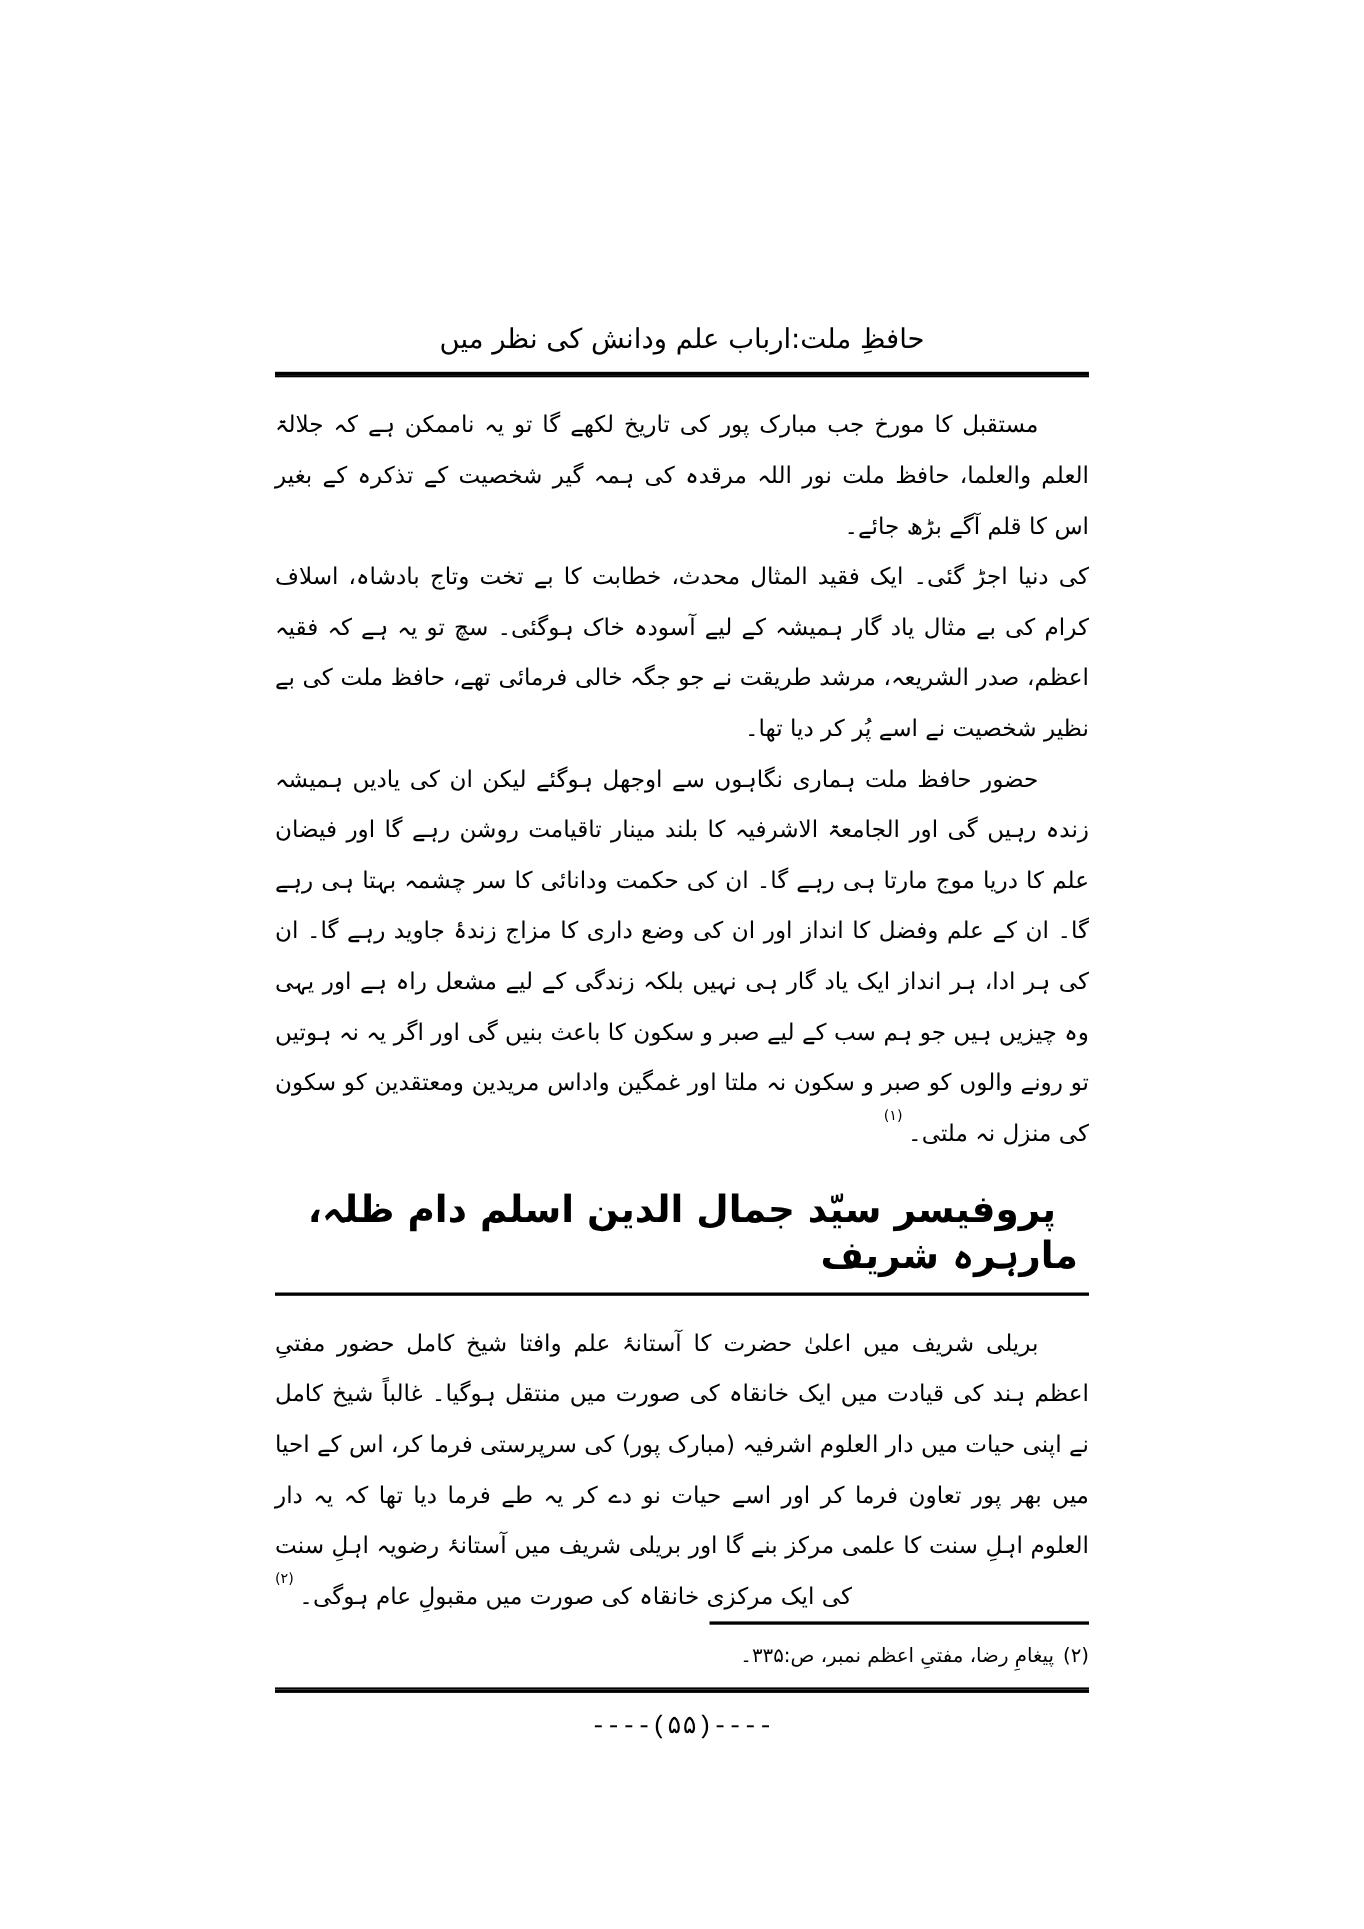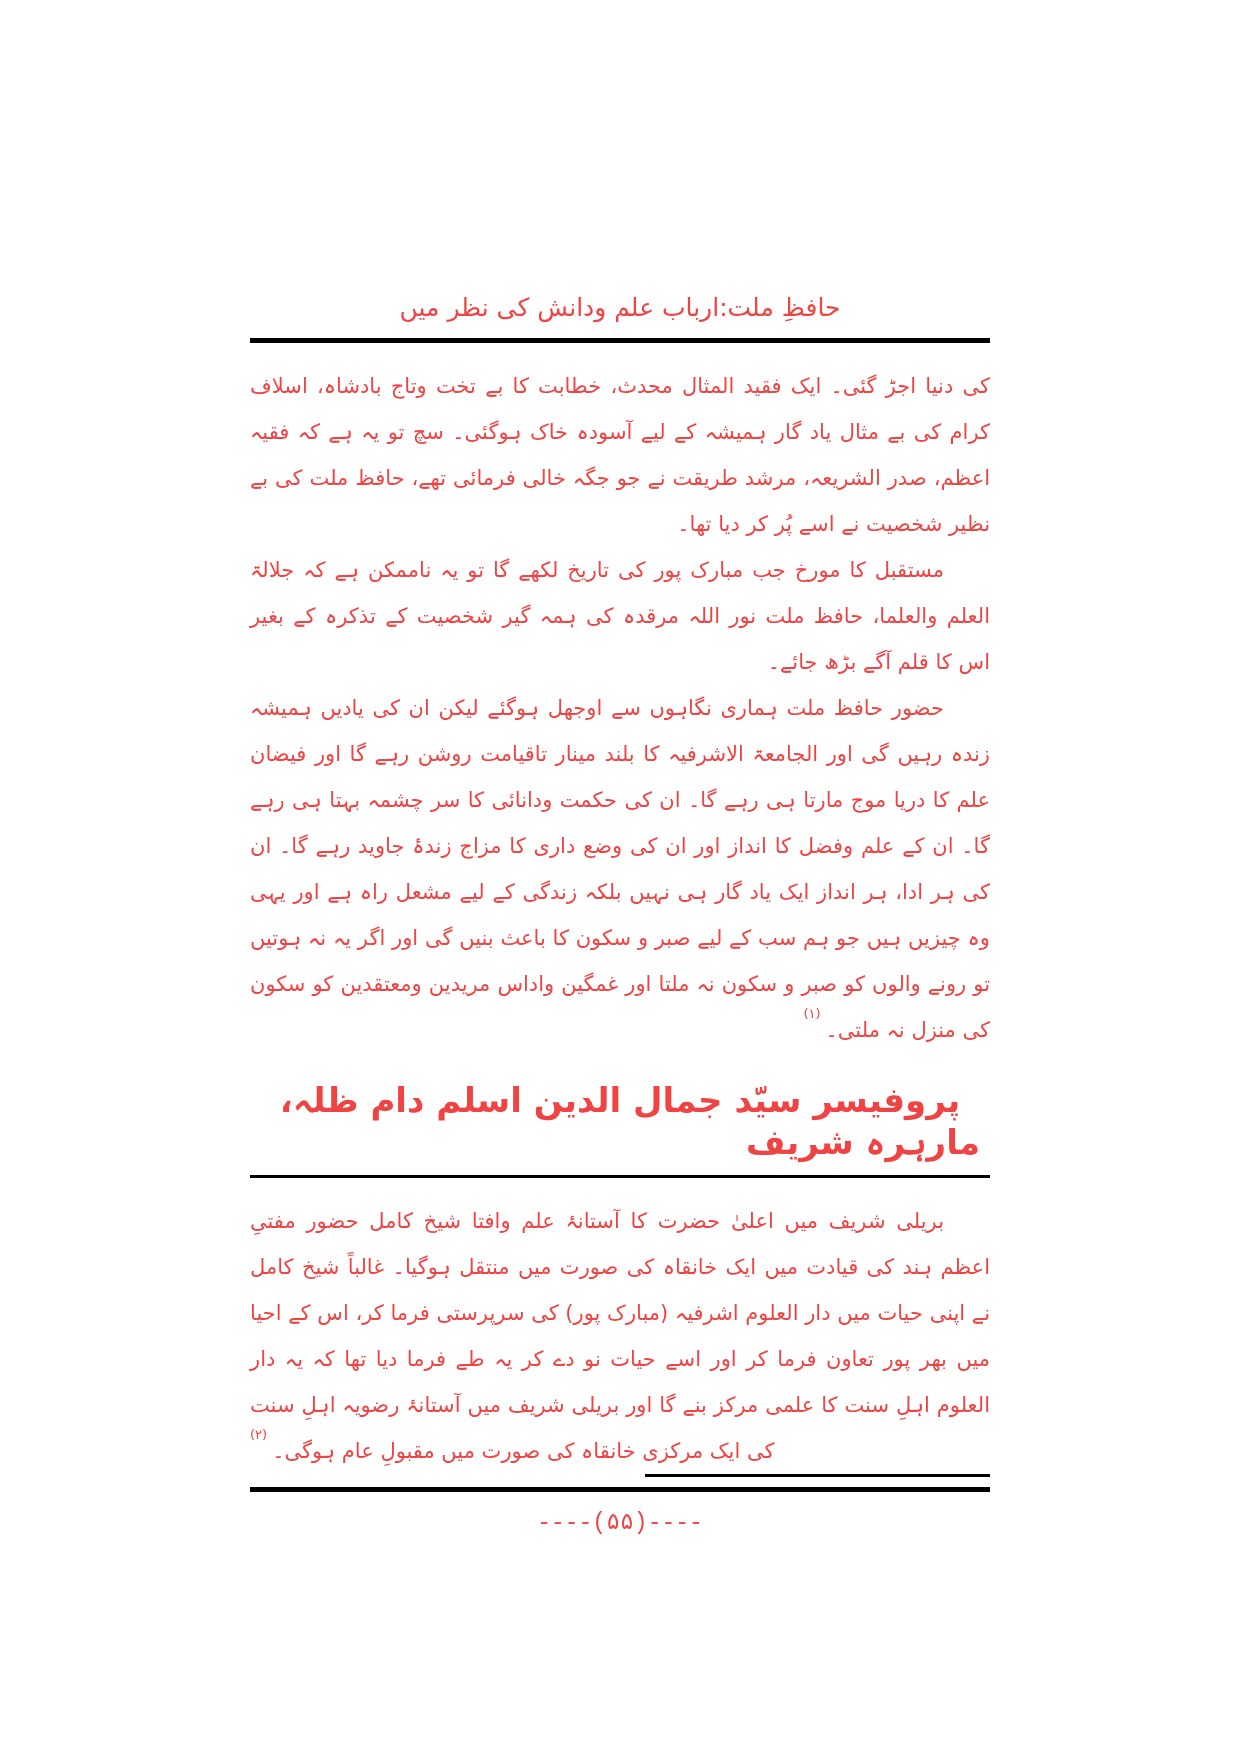--- a/index.html
+++ b/index.html
@@ -1,21 +1,21 @@
 <!DOCTYPE html>
 <html lang="ur" dir="rtl"><head>
 <meta charset="utf-8">
 <style>
   * { box-sizing: border-box; }
   html, body { margin: 0; padding: 0; background: #ffffff; }
   .page {
     width: 1240px;
     height: 1754px;
     background: #ffffff;
-    color: #ef4444;
+    color: #000000;
     font-family: "DejaVu Sans", sans-serif;
     position: relative;
     overflow: hidden;
   }
   .column {
     width: 740px;
     height: 100%;
     margin: 0 auto;
     direction: rtl;
     display: flex;
@@ -97,42 +97,45 @@
 
 <div class="page">
   <div class="column">
 
     <div>
       <div class="running-header">حافظِ ملت:ارباب علم ودانش کی نظر میں</div>
       <div class="double-rule"></div>
     </div>
 
     <div class="body-text">
+      <p class="para indented">
+        <span>مستقبل کا مورخ جب مبارک پور کی تاریخ لکھے گا تو یہ ناممکن ہے کہ جلالۃ العلم والعلما، حافظ ملت نور اللہ مرقدہ کی ہمہ گیر شخصیت کے تذکرہ کے بغیر اس کا قلم آگے بڑھ جائے۔</span>
+      </p>
       <p class="para">
         <span>کی دنیا اجڑ گئی۔ ایک فقید المثال محدث، خطابت کا بے تخت وتاج بادشاہ، اسلاف کرام کی بے مثال یاد گار ہمیشہ کے لیے آسودہ خاک ہوگئی۔ سچ تو یہ ہے کہ فقیہ اعظم، صدر الشریعہ، مرشد طریقت نے جو جگہ خالی فرمائی تھے، حافظ ملت کی بے نظیر شخصیت نے اسے پُر کر دیا تھا۔</span>
-      </p>
-      <p class="para indented">
-        <span>مستقبل کا مورخ جب مبارک پور کی تاریخ لکھے گا تو یہ ناممکن ہے کہ جلالۃ العلم والعلما، حافظ ملت نور اللہ مرقدہ کی ہمہ گیر شخصیت کے تذکرہ کے بغیر اس کا قلم آگے بڑھ جائے۔</span>
       </p>
       <p class="para indented">
         <span>حضور حافظ ملت ہماری نگاہوں سے اوجھل ہوگئے لیکن ان کی یادیں ہمیشہ زندہ رہیں گی اور الجامعۃ الاشرفیہ کا بلند مینار تاقیامت روشن رہے گا اور فیضان علم کا دریا موج مارتا ہی رہے گا۔ ان کی حکمت ودانائی کا سر چشمہ بہتا ہی رہے گا۔ ان کے علم وفضل کا انداز اور ان کی وضع داری کا مزاج زندۂ جاوید رہے گا۔ ان کی ہر ادا، ہر انداز ایک یاد گار ہی نہیں بلکہ زندگی کے لیے مشعل راہ ہے اور یہی وہ چیزیں ہیں جو ہم سب کے لیے صبر و سکون کا باعث بنیں گی اور اگر یہ نہ ہوتیں تو رونے والوں کو صبر و سکون نہ ملتا اور غمگین واداس مریدین ومعتقدین کو سکون کی منزل نہ ملتی۔</span><sup class="fn-ref">(۱)</sup>
       </p>
 
       <h2 class="section-heading">
         <span class="heading-text">پروفیسر سیّد جمال الدین اسلم دام ظلہ، مارہرہ شریف</span>
       </h2>
 
       <p class="para indented flush-last-left">
         <span>بریلی شریف میں اعلیٰ حضرت کا آستانۂ علم وافتا شیخ کامل حضور مفتیِ اعظم ہند کی قیادت میں ایک خانقاہ کی صورت میں منتقل ہوگیا۔ غالباً شیخ کامل نے اپنی حیات میں دار العلوم اشرفیہ (مبارک پور) کی سرپرستی فرما کر، اس کے احیا میں بھر پور تعاون فرما کر اور اسے حیات نو دے کر یہ طے فرما دیا تھا کہ یہ دار العلوم اہلِ سنت کا علمی مرکز بنے گا اور بریلی شریف میں آستانۂ رضویہ اہلِ سنت کی ایک مرکزی خانقاہ کی صورت میں مقبولِ عام ہوگی۔</span><sup class="fn-ref">(۲)</sup>
       </p>
     </div>
 
     <div class="footer-area">
       <div class="footnote-rule"></div>
 
+      <div class="footnote">
+        <span class="fn-marker">(۲)</span><span>پیغامِ رضا، مفتیِ اعظم نمبر، ص:۳۳۵۔</span>
+      </div>
 
       <div class="double-rule footer-rule footer-double"></div>
 
       <div class="page-number">----(۵۵)----</div>
     </div>
 
   </div>
 </div>
 
 </body></html>

